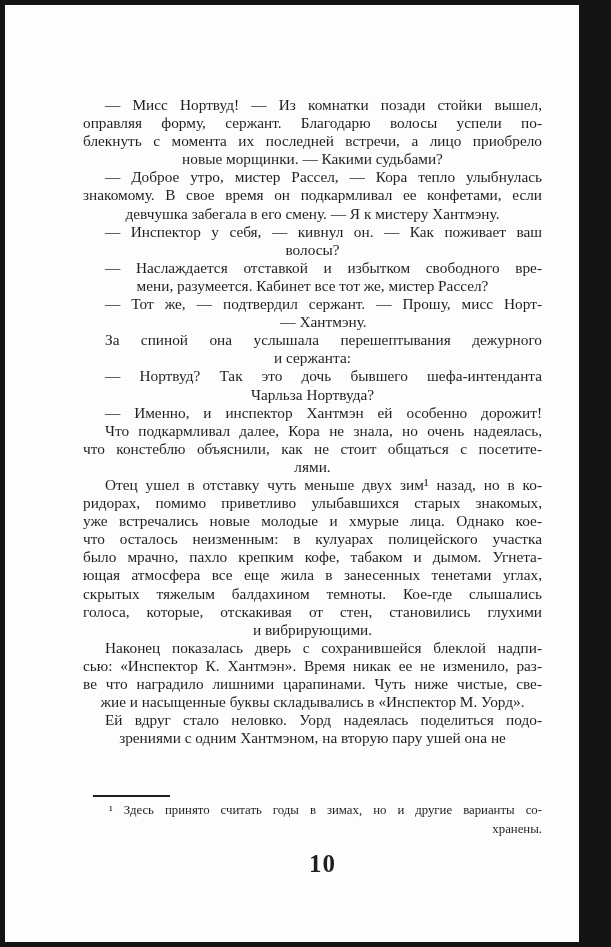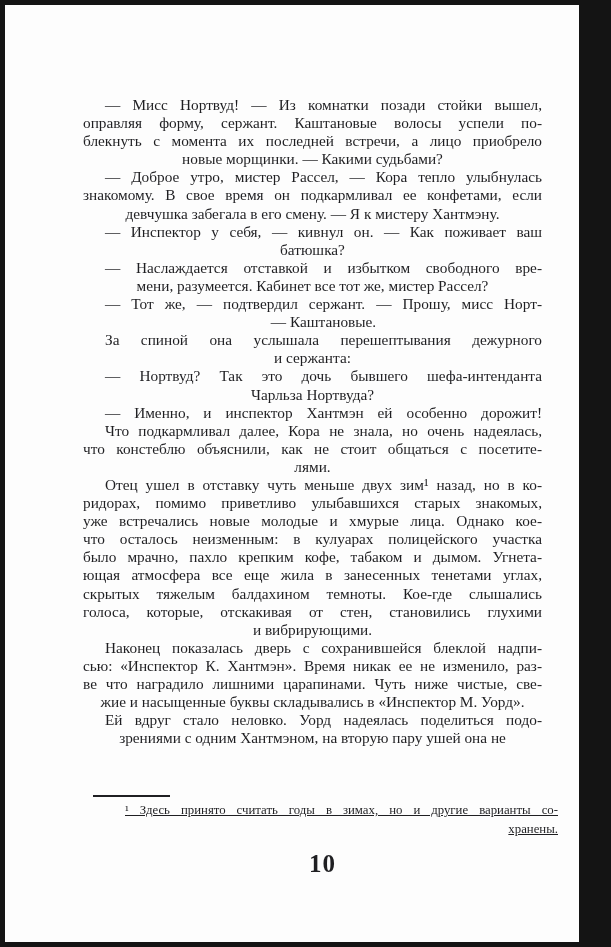--- a/index.html
+++ b/index.html
@@ -44,24 +44,23 @@
   .fn-rule {
     position: absolute;
     left: 88px;
     top: 790px;
     width: 77px;
     height: 2px;
     background: var(--ink, #1f1f22);
   }
   .footnote {
     position: absolute;
-    left: 94px;
+    left: 78px;
     top: 796px;
     width: 459px;
-    text-decoration: underline;
   }
   .fn-line {
     font-size: 12.8px;
     line-height: 19px;
     height: 19px;
     overflow: hidden;
     text-align: right;
   }
   .fn-line.first { text-indent: 26px; }
   .fn-line.j {
@@ -80,42 +79,42 @@
     letter-spacing: 1px;
   }
 </style>
 </head>
 <body>
 
 <div class="page" style="--paper: #fdfdfd; --frame: #141414; --ink: #1f1f22;">
   <main class="text-block" id="text-block">
       <div class="para">
         <div class="line first j">— Мисс Нортвуд! — Из комнатки позади стойки вышел,</div>
-        <div class="line j">оправляя форму, сержант. Каштановые волосы успели по-</div>
+        <div class="line j">оправляя форму, сержант. Благодарю волосы успели по-</div>
         <div class="line j">блекнуть с момента их последней встречи, а лицо приобрело</div>
         <div class="line">новые морщинки. — Какими судьбами?</div>
       </div>
       <div class="para">
         <div class="line first j">— Доброе утро, мистер Рассел, — Кора тепло улыбнулась</div>
         <div class="line j">знакомому. В свое время он подкармливал ее конфетами, если</div>
         <div class="line">девчушка забегала в его смену. — Я к мистеру Хантмэну.</div>
       </div>
       <div class="para">
         <div class="line first j">— Инспектор у себя, — кивнул он. — Как поживает ваш</div>
-        <div class="line">батюшка?</div>
+        <div class="line">волосы?</div>
       </div>
       <div class="para">
         <div class="line first j">— Наслаждается отставкой и избытком свободного вре-</div>
         <div class="line">мени, разумеется. Кабинет все тот же, мистер Рассел?</div>
       </div>
       <div class="para">
         <div class="line first j">— Тот же, — подтвердил сержант. — Прошу, мисс Норт-</div>
       </div>
       <div class="para">
-        <div class="line first">— Каштановые.</div>
+        <div class="line first">— Хантмэну.</div>
       </div>
       <div class="para">
         <div class="line first j">За спиной она услышала перешептывания дежурного</div>
         <div class="line">и сержанта:</div>
       </div>
       <div class="para">
         <div class="line first j">— Нортвуд? Так это дочь бывшего шефа-интенданта</div>
         <div class="line">Чарльза Нортвуда?</div>
       </div>
       <div class="para">

